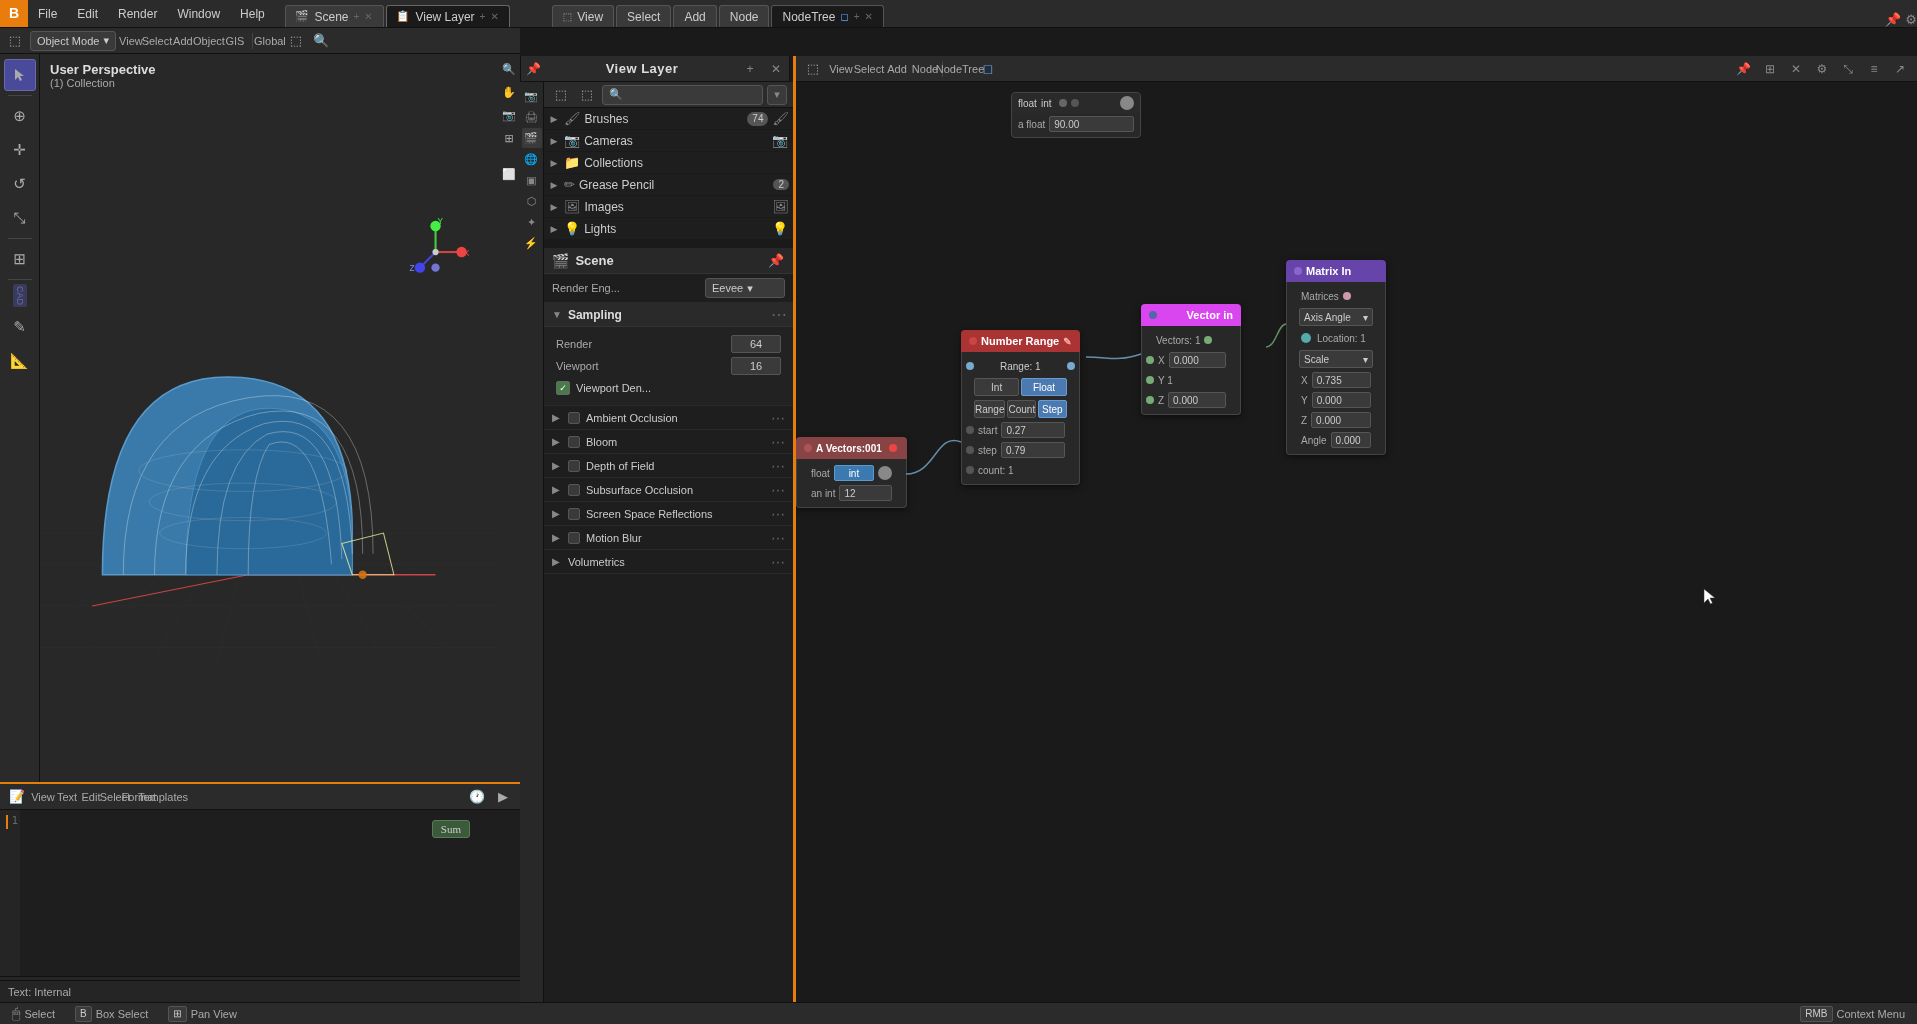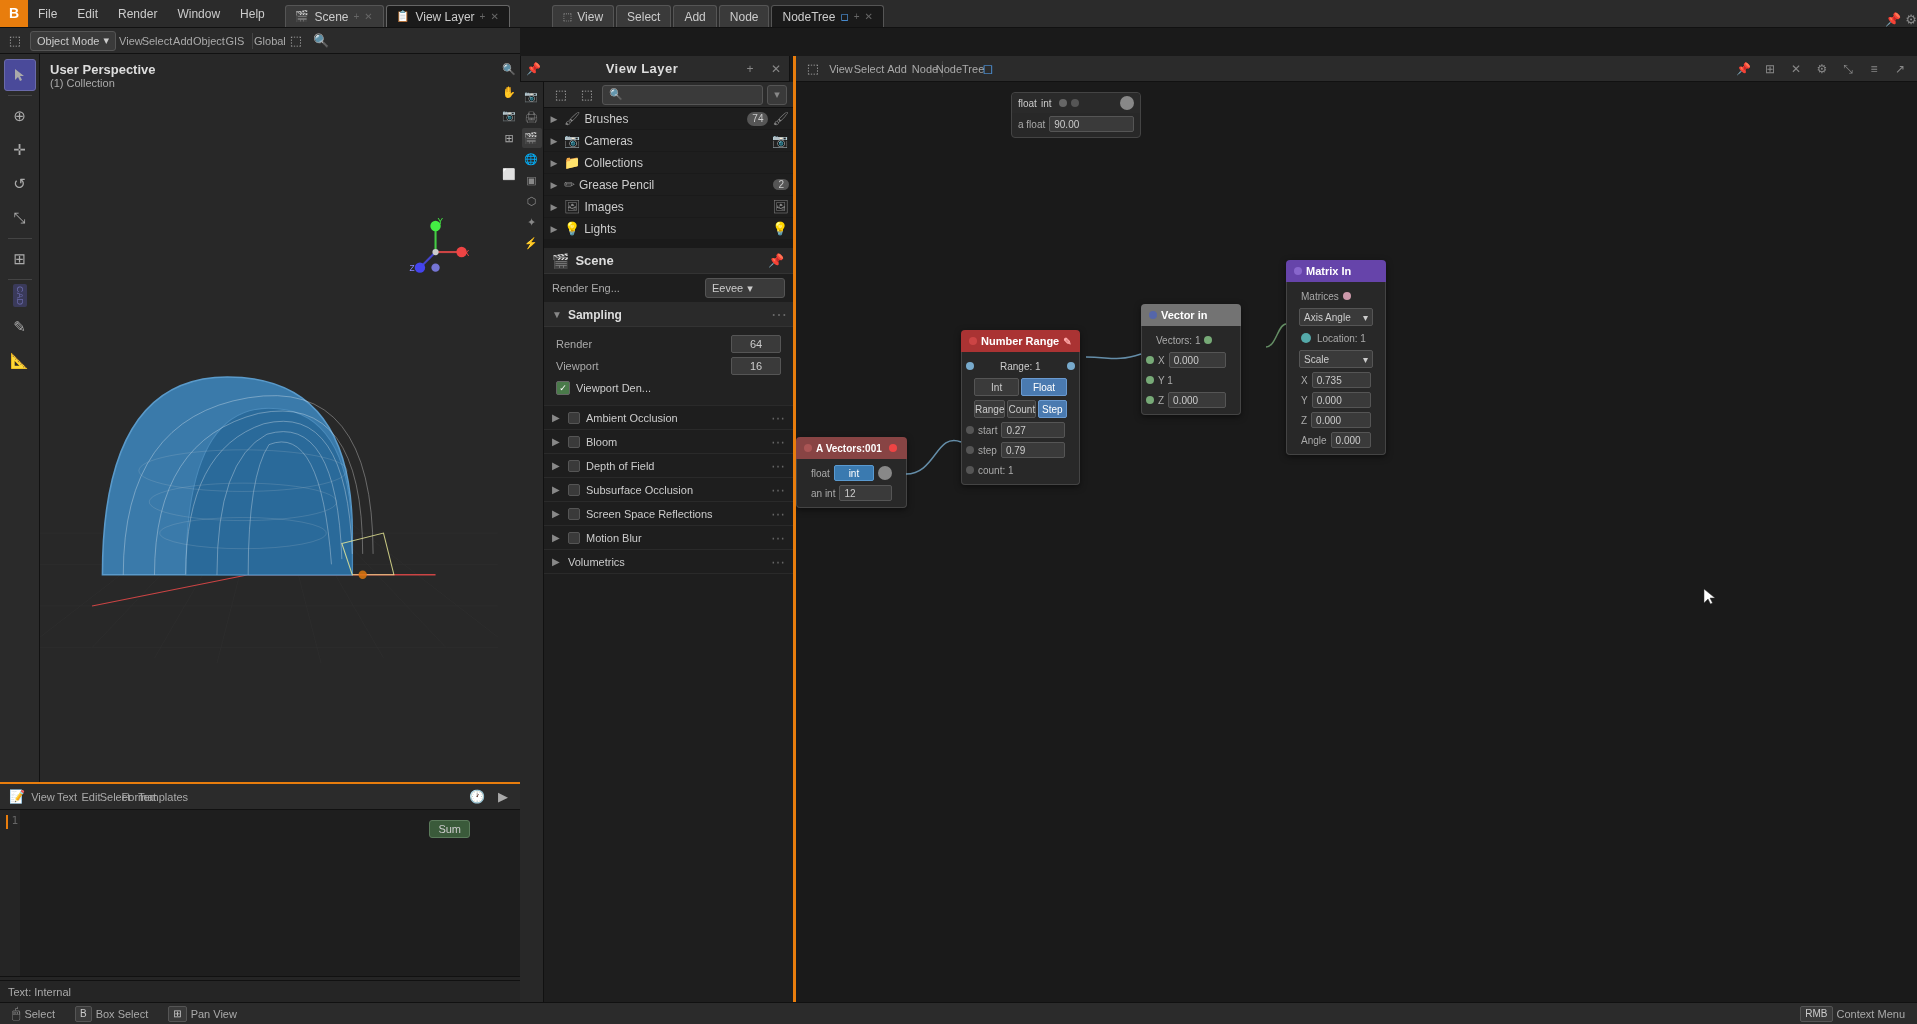--- a/index.html
+++ b/index.html
@@ -868,21 +868,21 @@
         <div class="vt-icon">▶</div>
       </div>
     </div>
 
     <div style="position:relative;height:calc(100% - 52px);display:flex;">
 
       <div class="line-numbers">
         <span>1</span>
       </div>
 
-      <div style="position:relative;flex:1;padding:4px 6px;font-family:Liberation Sans, sans-serif;font-size:12px;color:#ccc;">
+      <div style="position:relative;flex:1;padding:4px 6px;font-family:Liberation Serif, serif;font-size:12px;color:#ccc;">
         
         <span style="display:inline-block;width:2px;height:14px;background:#e87d0d;vertical-align:middle;"></span>
         
         <div style="position:absolute;right:50px;top:10px;background:#3a5a3a;border:1px solid #5a7a5a;border-radius:3px;padding:2px 8px;font-size:11px;color:#ccc;">Sum</div>
       </div>
     </div>
 
     <div style="height:26px;background:#252525;border-top:1px solid #111;display:flex;align-items:center;padding:0 6px;gap:4px;">
       <div style="width:40px;height:16px;background:#3a3a3a;border:1px solid #555;border-radius:2px;display:flex;align-items:center;justify-content:center;font-size:10px;color:#ccc;">1</div>
       <div style="width:16px;height:16px;background:#3a3a3a;border:1px solid #555;border-radius:2px;display:flex;align-items:center;justify-content:center;font-size:10px;color:#ccc;">◁</div>
@@ -1200,21 +1200,21 @@
           <div class="node-row">
             <span style="color:#aaa;">an int</span>
             <div class="node-field">
               <span>12</span>
             </div>
           </div>
         </div>
       </div>
 
       <div class="node-card vector-in-node">
-        <div class="node-header" style="background:#737373;">
+        <div class="node-header" style="background:#d946ef;text-align:right;">
           <div class="close-dot" style="background:#5566aa;"></div>
           <span style="flex:1;">Vector in</span>
         </div>
         <div class="node-body">
           <div class="node-row">
             <span style="color:#aaa;">Vectors: 1</span>
             <div class="socket vector socket-right"></div>
           </div>
 
           <div class="node-row">

